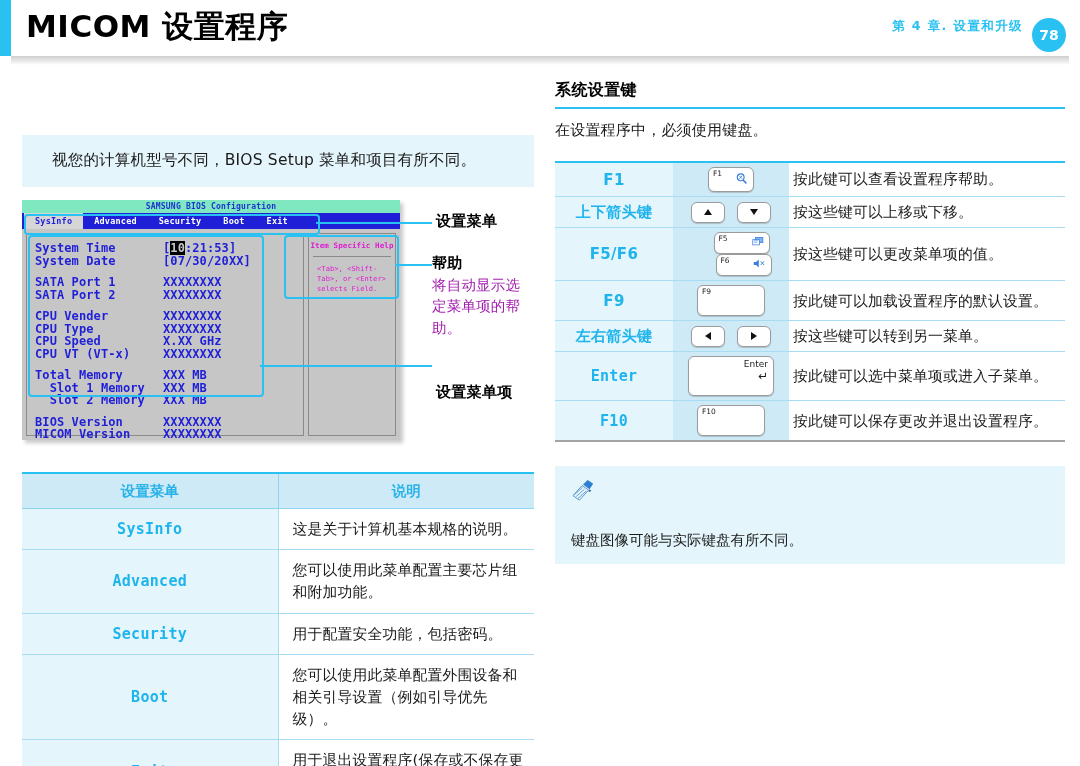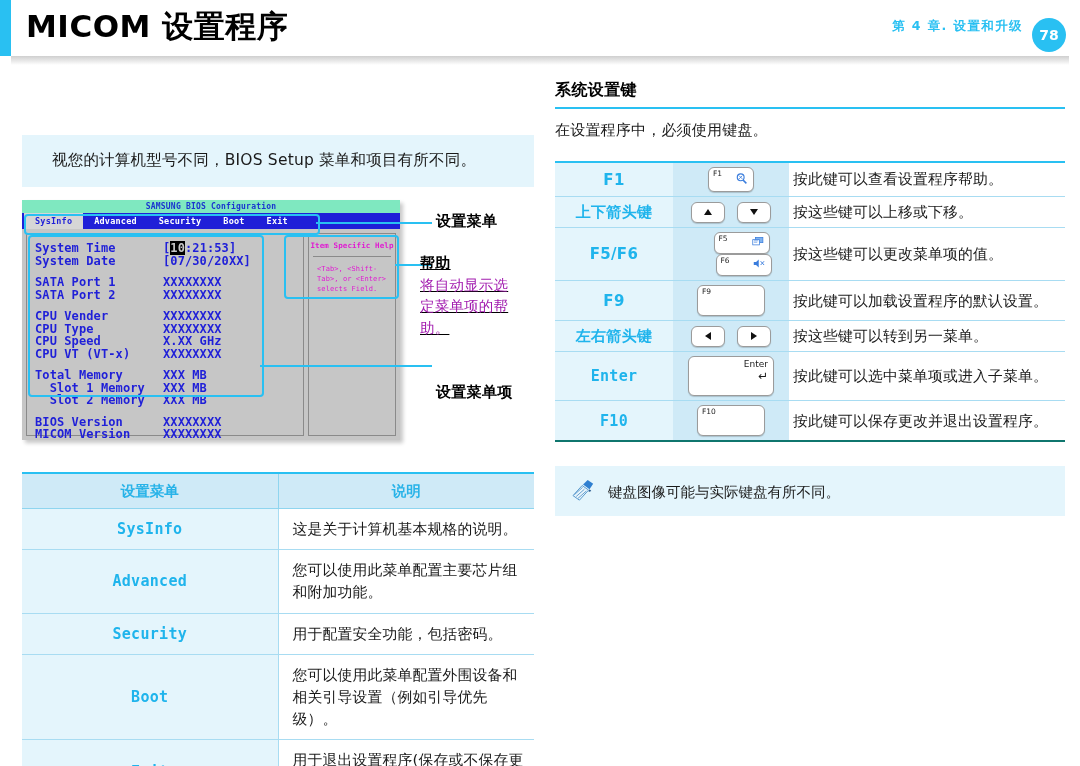--- a/index.html
+++ b/index.html
@@ -110,22 +110,23 @@
     line-height: 1.55;
     letter-spacing: 0.2px;
   }
   .note-box-keyboard {
     background: #e4f5fc;
     padding: 14px 16px 14px 16px;
     margin-top: 24px;
     box-sizing: border-box;
     width: 510px;
     display: flex;
-    align-items: flex-end;
-    gap: 11px;
+    align-items: flex-start;
+    gap: 29px;
+    flex-direction: column;
   }
   .note-box-keyboard .note-text {
     font-size: 14.5px;
     color: #1a1a1a;
   }
   .note-icon {
     flex: 0 0 auto;
     width: 26px;
     height: 22px;
   }
@@ -347,21 +348,21 @@
   }
   .key-table tr:first-child td {
     border-top: 2px solid #29c0f2;
   }
   .key-table td {
     border-bottom: 1px solid #a8dcf2;
     vertical-align: middle;
     padding: 4px;
   }
   .key-table tr:last-child td {
-    border-bottom: 2px solid #0f766e;
+    border-bottom: 2px solid #a3a3a3;
   }
   .kt-name {
     width: 110px;
     background: #e4f5fc;
     text-align: center;
     color: #1fb4ec;
     font-weight: bold;
     font-size: 15px;
     letter-spacing: 0.3px;
   }
@@ -556,21 +557,21 @@
       <div class="hl-box" style="left:262px; top:35px; width:111px; height:60px;"></div>
       <div class="hl-box" style="left:6px; top:35px; width:232px; height:158px;"></div>
 
       <div class="lead-line" style="left:294px; top:22px; width:116px;"></div>
       <div class="lead-line" style="left:373px; top:64px; width:37px;"></div>
       <div class="lead-line" style="left:238px; top:165px; width:172px;"></div>
 
       <div class="callout" style="left:414px; top:12px;">
         <div class="callout-title">设置菜单</div>
       </div>
-      <div class="callout" style="left:398px; top:54px; width:98px;text-decoration:underline;">
+      <div class="callout" style="left:410px; top:54px; width:98px;">
         <div class="callout-title">帮助</div>
         <div class="callout-sub">将自动显示选定菜单项的帮助。</div>
       </div>
       <div class="callout" style="left:414px; top:155px;margin-top:28px;">
         <div class="callout-title">设置菜单项</div>
       </div>
     </div>
 
     <table class="menu-table">
       <thead>

